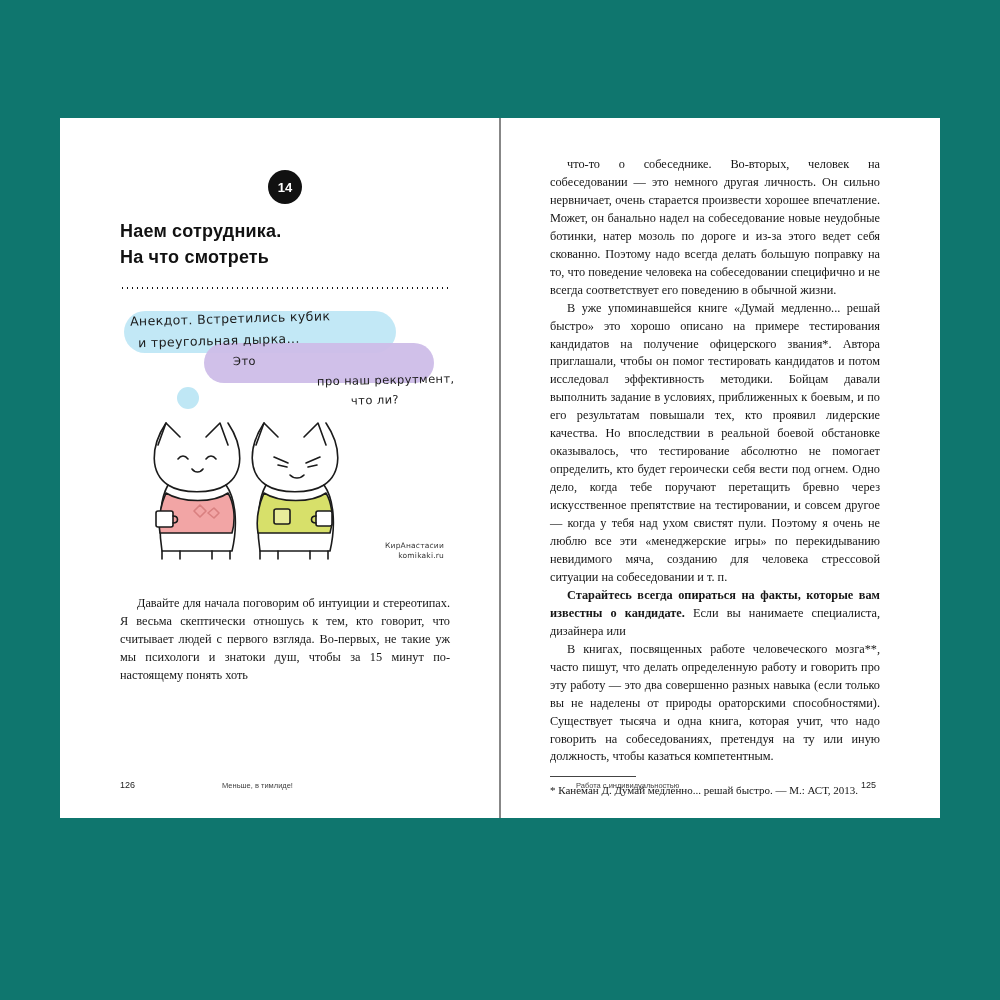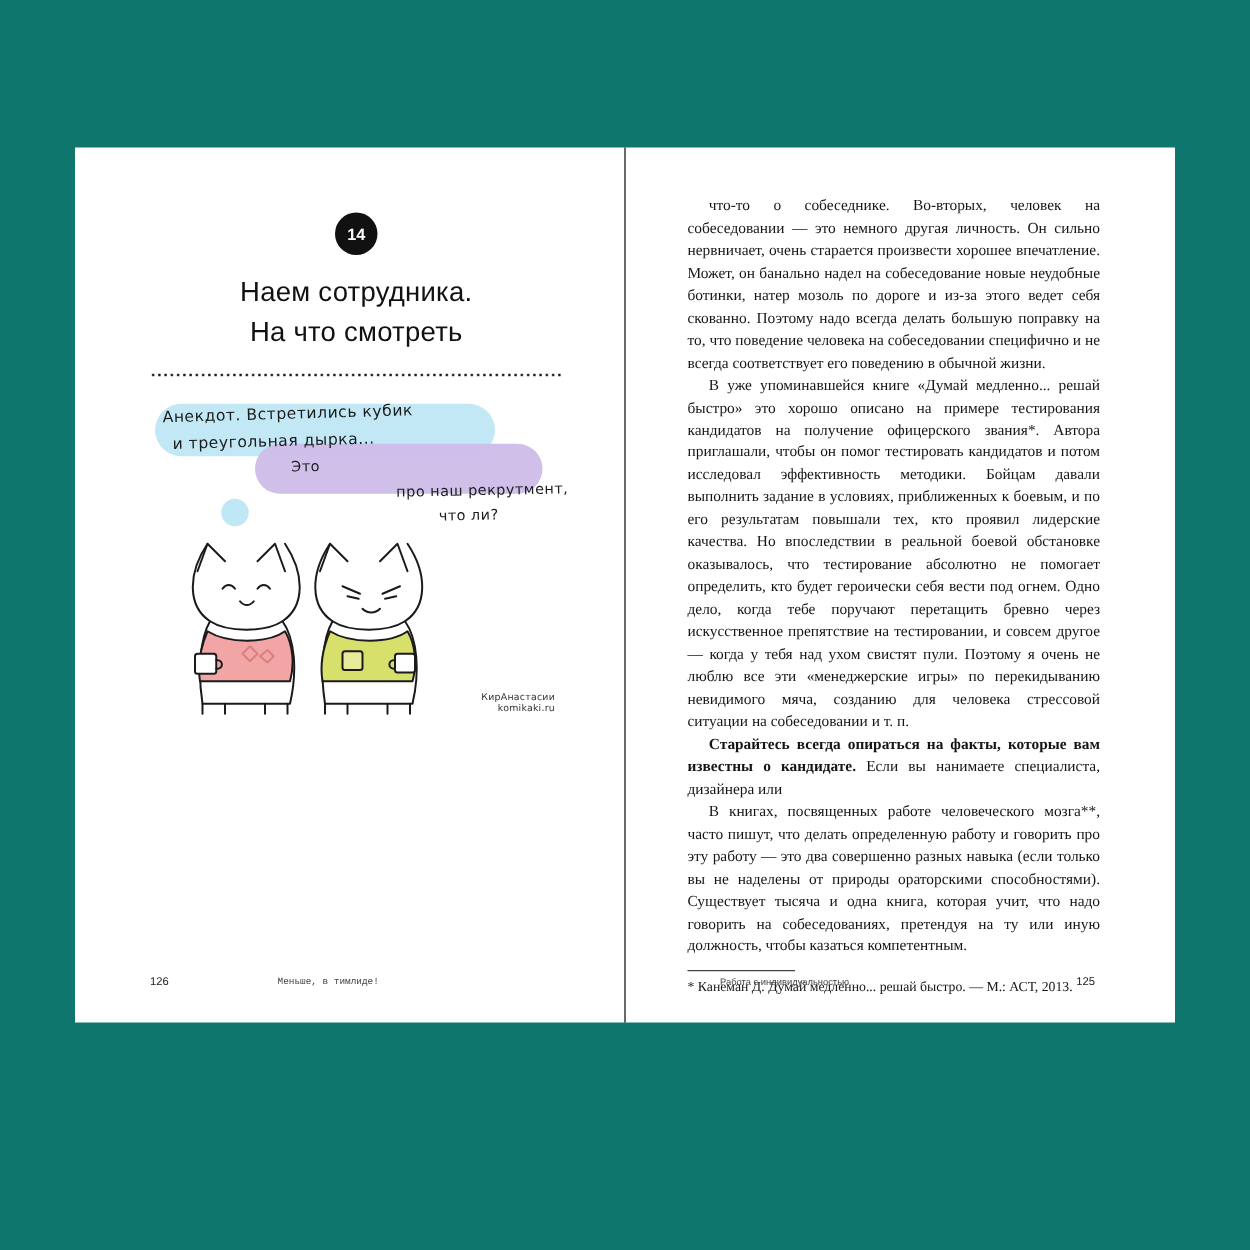--- a/index.html
+++ b/index.html
@@ -58,24 +58,24 @@
     color: #fff;
     font-family: "Liberation Sans", sans-serif;
     font-size: 13px;
     font-weight: bold;
     display: flex;
     align-items: center;
     justify-content: center;
     margin: 52px auto 14px auto;
   }
   .chapter-title {
-    text-align: center;
+    text-align: left;
     font-family: "Liberation Sans", sans-serif;
-    font-size: 22px;
-    font-weight: normal;
+    font-size: 18px;
+    font-weight: bold;
     color: #111;
     line-height: 1.45;
     letter-spacing: 0.2px;
   }
   .dotted-rule {
     margin: 17px 0 0 0;
     height: 2px;
     background-image: radial-gradient(circle, #111 0.9px, transparent 1.1px);
     background-size: 5px 2px;
     background-repeat: repeat-x;
@@ -155,21 +155,21 @@
   .left-body { margin-top: 10px; }
 
   .folio {
     position: absolute;
     bottom: 28px;
     font-family: "Liberation Sans", sans-serif;
     font-size: 9px;
     color: #222;
   }
   .folio-num-left { left: 60px; }
-  .folio-run-left { left: 162px; color: #444; font-size: 7.5px; top: auto; font-family: Liberation Mono, monospace; }
+  .folio-run-left { left: 162px; color: #444; font-size: 7.5px; top: auto; }
   .folio-run-right { left: 76px; color: #444; font-size: 7.5px; }
   .folio-num-right { right: 64px; }
 
   
   .right-inner {
     position: absolute;
     left: 50px;
     top: 38px;
     width: 330px;
   }
@@ -254,20 +254,21 @@
             </g>
           </svg>
 
           <div class="signature">
             <div>КирАнастасии</div>
             <div>komikaki.ru</div>
           </div>
         </div>
 
         <div class="body-text left-body">
+          <p>Давайте для начала поговорим об интуиции и стереотипах. Я весьма скептически отношусь к тем, кто говорит, что считывает людей с первого взгляда. Во-первых, не такие уж мы психологи и знатоки душ, чтобы за 15 минут по-настоящему понять хоть</p>
         </div>
       </div>
 
       <div class="folio folio-num-left">126</div>
       <div class="folio folio-run-left">Меньше, в тимлиде!</div>
     </div>
 
     <div class="page-half">
       <div class="right-inner body-text right-body">
         <p>что-то о собеседнике. Во-вторых, человек на собеседовании — это немного другая личность. Он сильно нервничает, очень старается произвести хорошее впечатление. Может, он банально надел на собеседование новые неудобные ботинки, натер мозоль по дороге и из-за этого ведет себя скованно. Поэтому надо всегда делать большую поправку на то, что поведение человека на собеседовании специфично и не всегда соответствует его поведению в обычной жизни.</p>

